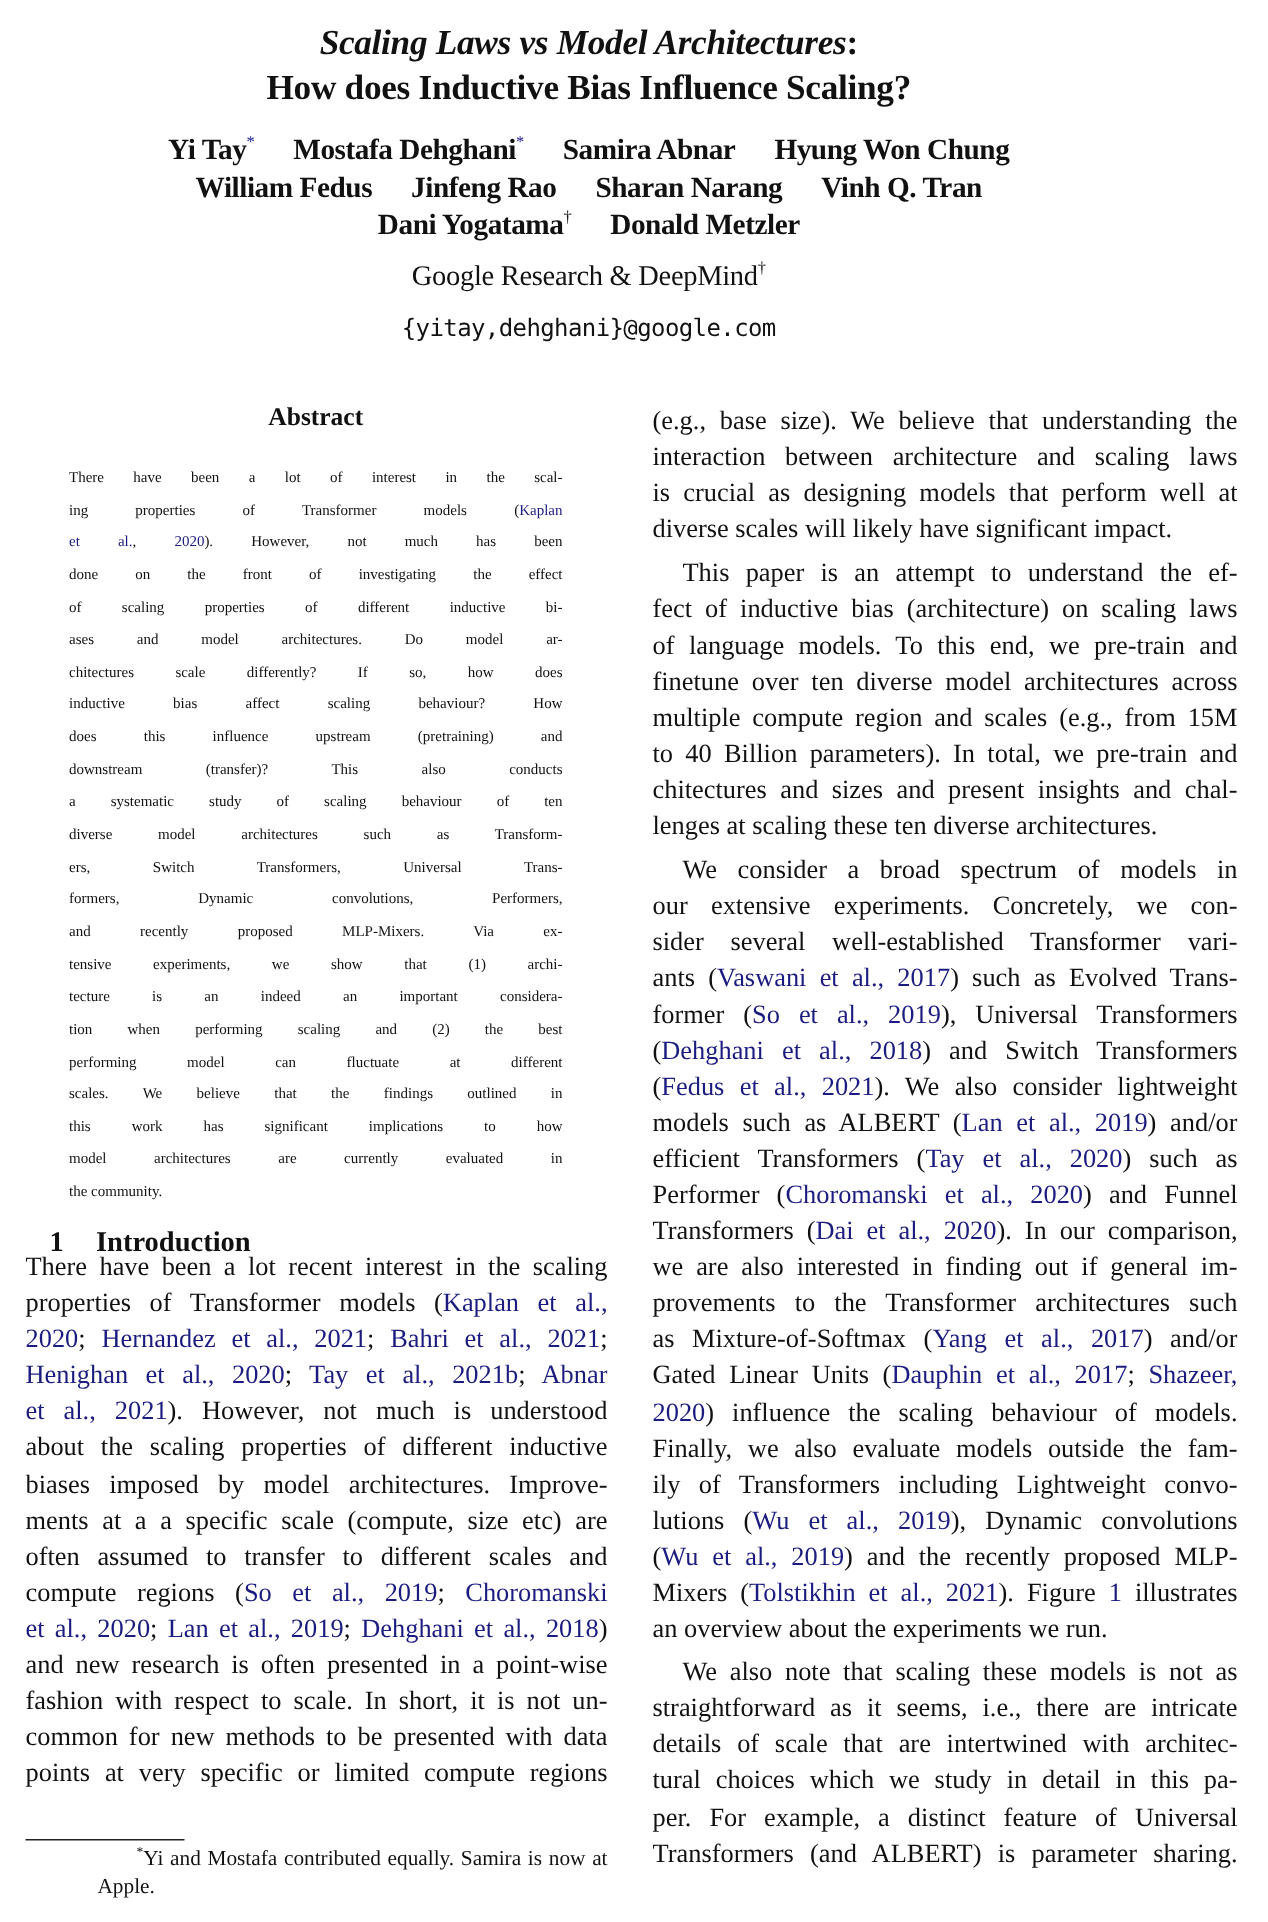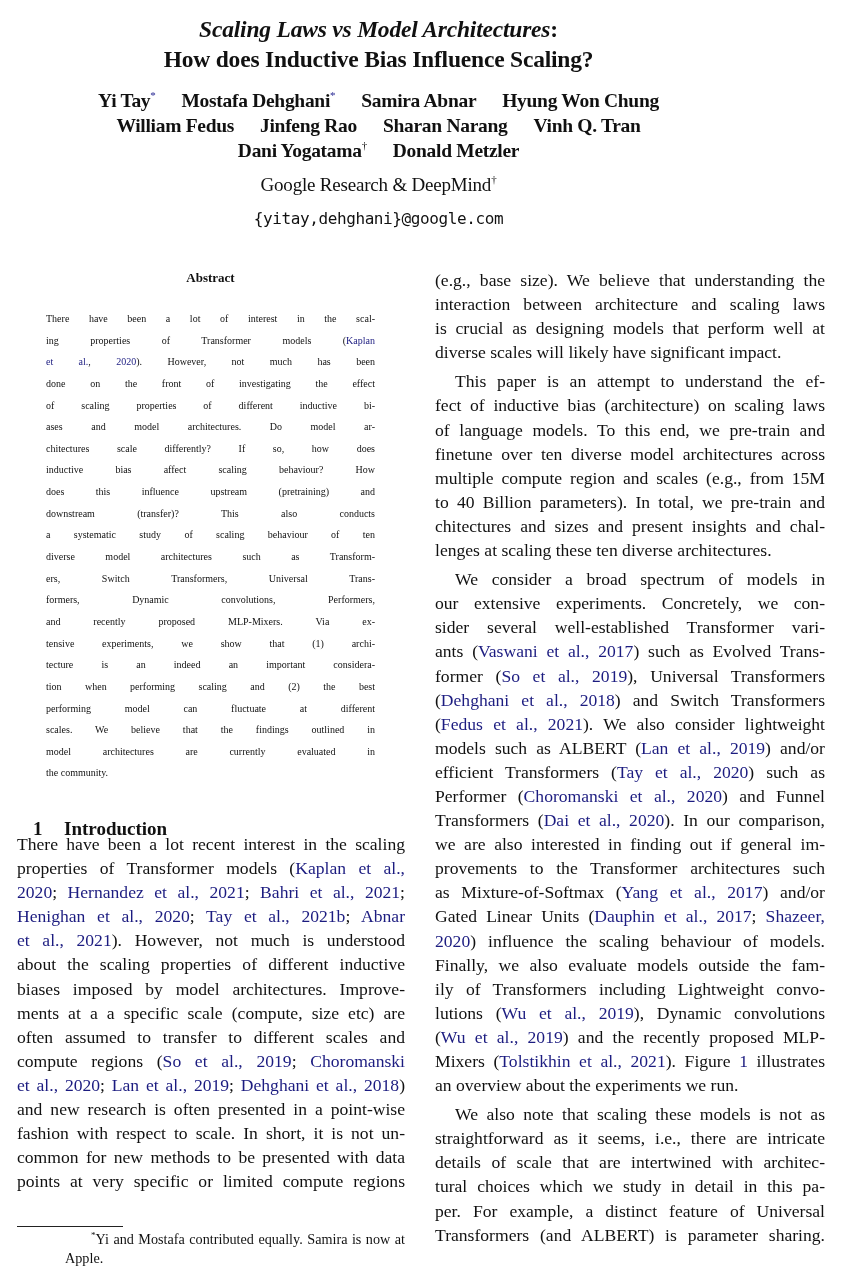--- a/index.html
+++ b/index.html
@@ -1,32 +1,32 @@
 <!DOCTYPE html>
 <html><head>
 <meta charset="utf-8">
 <style>
   html, body { margin: 0; padding: 0; background: #ffffff; }
   body {
     width: 845px; height: 1281px; overflow: hidden; position: relative;
     font-family: "Liberation Serif", "DejaVu Serif", serif; color: #111111;
   }
-  .title-block { position: absolute; left: 2px; top: 14px; width: 753px; text-align: center; }
+  .title-block { position: absolute; left: 16px; top: 14px; width: 753px; text-align: center; }
   .title-line { font-size: 23.5px; font-weight: bold; line-height: 30px; letter-spacing: -0.2px; }
   .title-line .it { font-style: italic; }
   .authors { margin-top: 14px; }
   .author-row { font-size: 19.5px; font-weight: bold; line-height: 25px; letter-spacing: -0.3px; }
   .author-row span.author { display: inline-block; margin: 0 13px; }
   .author-row sup { font-size: 11px; font-weight: normal; vertical-align: 8px; line-height: 0; }
   .sup-blue { color: #1f1f8f; }
   .affil { font-size: 19px; line-height: 24px; margin-top: 10px; letter-spacing: -0.2px; }
   .affil sup { font-size: 11px; vertical-align: 8px; line-height: 0; }
   .email { font-family: "DejaVu Sans Mono", "Liberation Mono", monospace; font-size: 16px; line-height: 22px; margin-top: 11px; letter-spacing: -0.4px; }
 
-  .abstract-head { position: absolute; left: 46px; width: 329px; top: 266px; text-align: center; font-weight: bold; font-size: 13px; line-height: 24px; }
+  .abstract-head { position: absolute; left: 46px; width: 329px; top: 266px; text-align: center; font-weight: bold; font-size: 17px; line-height: 24px; }
   .abstract { position: absolute; left: 46px; top: 308px; width: 329px; }
   .abstract .ln { font-size: 10px; line-height: 21.65px; height: 21.65px; }
 
   .sec-head { position: absolute; left: 17px; top: 817px; font-weight: bold; font-size: 19px; line-height: 24px; margin-left: 16px; }
   .sec-head .num { display: inline-block; width: 31px; }
 
   .intro { position: absolute; left: 17px; top: 832px; width: 388px; }
   .intro .ln, .rcol .ln { font-size: 17.6px; line-height: 24.1px; height: 24.1px; }
 
   .rcol { position: absolute; left: 435px; top: 268px; width: 390px; }
@@ -74,20 +74,21 @@
     <div class="ln"><span>a systematic study of scaling behaviour of ten</span></div>
     <div class="ln"><span>diverse model architectures such as Transform-</span></div>
     <div class="ln"><span>ers, Switch Transformers, Universal Trans-</span></div>
     <div class="ln"><span>formers, Dynamic convolutions, Performers,</span></div>
     <div class="ln"><span>and recently proposed MLP-Mixers.  Via ex-</span></div>
     <div class="ln"><span>tensive experiments, we show that (1) archi-</span></div>
     <div class="ln"><span>tecture is an indeed an important considera-</span></div>
     <div class="ln"><span>tion when performing scaling and (2) the best</span></div>
     <div class="ln"><span>performing model can fluctuate at different</span></div>
     <div class="ln"><span>scales. We believe that the findings outlined in</span></div>
+    <div class="ln"><span>this work has significant implications to how</span></div>
     <div class="ln"><span>model architectures are currently evaluated in</span></div>
     <div class="ln last"><span>the community.</span></div>
   </div>
 
 <div class="sec-head"><span class="num">1</span><span>Introduction</span></div>
 <div class="intro" id="intro-left">
     <div class="ln"><span>There have been a lot recent interest in the scaling</span></div>
     <div class="ln"><span>properties of Transformer models (</span><span class="cite">Kaplan et al.,</span></div>
     <div class="ln"><span class="cite">2020</span><span>; </span><span class="cite">Hernandez et al., 2021</span><span>; </span><span class="cite">Bahri et al., 2021</span><span>;</span></div>
     <div class="ln"><span class="cite">Henighan et al., 2020</span><span>; </span><span class="cite">Tay et al., 2021b</span><span>; </span><span class="cite">Abnar</span></div>

